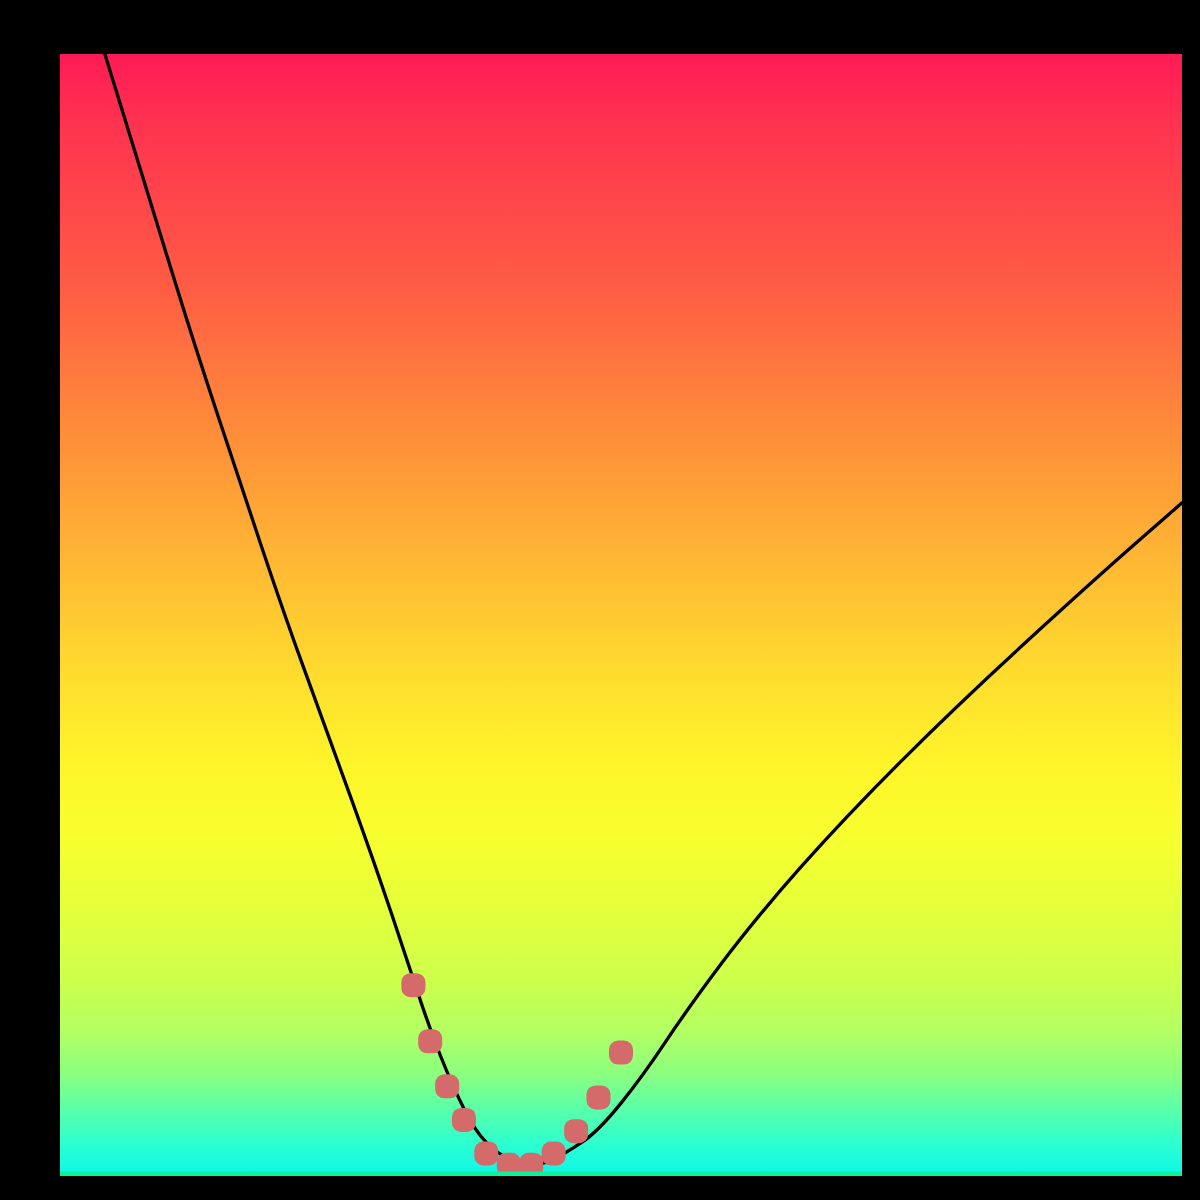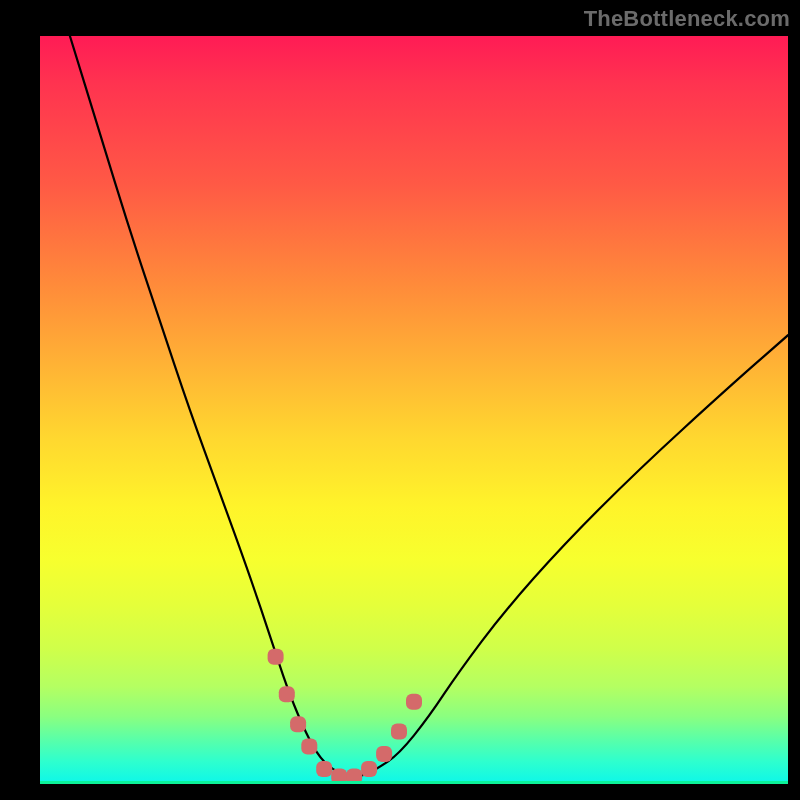--- a/index.html
+++ b/index.html
@@ -80,21 +80,20 @@
   }
   .marker {
     fill: #d46a6a;
     stroke: none;
   }
 </style>
 </head>
 <body>
 
 <div class="frame">
-  <div class="watermark">TheBottleneck.com</div>
   <div class="plot-area">
     <svg class="curve" viewBox="0 0 748 748" preserveAspectRatio="none">
       <path id="curve-path" class="black-stroke" d="M29.9 0.0 Q29.9 0.0 44.9 48.6 Q59.8 97.2 74.8 145.9 Q89.8 194.5 104.7 239.4 Q119.7 284.2 134.6 329.1 Q149.6 374.0 164.6 415.1 Q179.5 456.3 194.5 497.4 Q209.4 538.6 220.7 572.2 Q231.9 605.9 239.4 628.3 Q246.8 650.8 254.3 669.5 Q261.8 688.2 269.3 703.1 Q276.8 718.1 284.2 725.6 Q291.7 733.0 299.2 736.8 Q306.7 740.5 314.2 740.5 Q321.6 740.5 329.1 736.8 Q336.6 733.0 347.8 725.6 Q359.0 718.1 374.0 699.4 Q389.0 680.7 403.9 658.2 Q418.9 635.8 441.3 605.9 Q463.8 576.0 493.7 542.3 Q523.6 508.6 561.0 471.2 Q598.4 433.8 643.3 392.7 Q688.2 351.6 718.1 325.4 T748.0 299.2"></path>
       <g id="marker-group">
           <rect x="227.6" y="612.8" width="16" height="16" rx="6" ry="6" class="marker"></rect>
           <rect x="238.8" y="650.2" width="16" height="16" rx="6" ry="6" class="marker"></rect>
           <rect x="250.1" y="680.2" width="16" height="16" rx="6" ry="6" class="marker"></rect>
           <rect x="261.3" y="702.6" width="16" height="16" rx="6" ry="6" class="marker"></rect>
           <rect x="276.2" y="725.0" width="16" height="16" rx="6" ry="6" class="marker"></rect>
           <rect x="291.2" y="732.5" width="16" height="16" rx="6" ry="6" class="marker"></rect>

